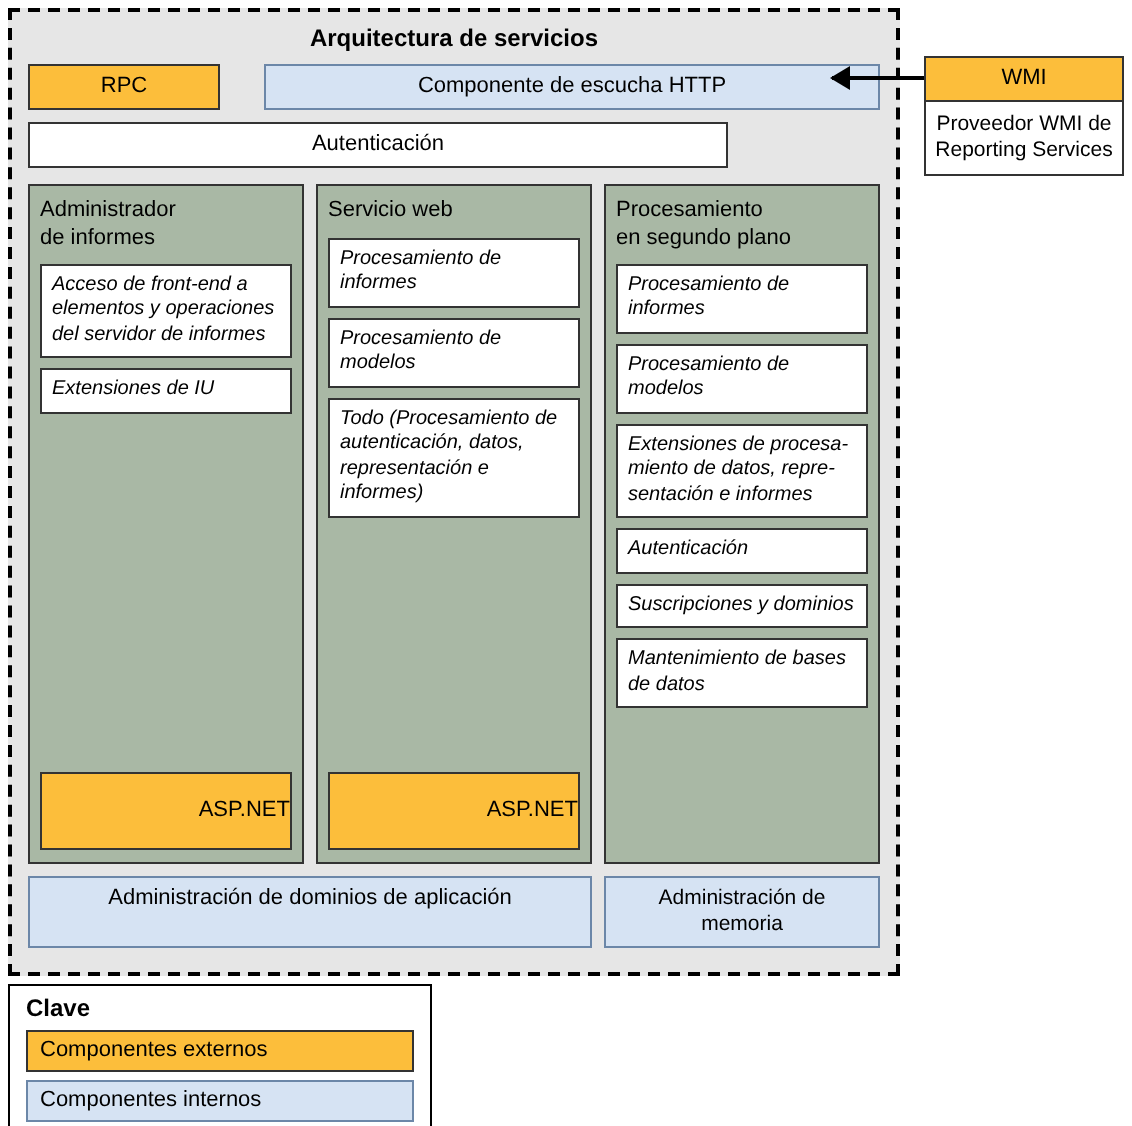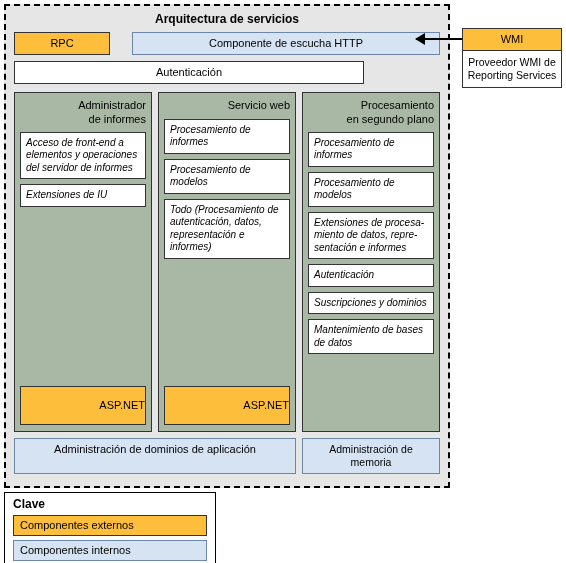--- a/index.html
+++ b/index.html
@@ -60,21 +60,21 @@
   .col {
     background: #a9b8a5;
     border: 1px solid #333;
     padding: 4px 5px 6px 5px;
     display: flex;
     flex-direction: column;
     width: 138px;
     height: 340px;
   }
   .col-title {
-    text-align: right;
+    text-align: left;
     font-size: 11px;
     margin: 2px 0 6px 0;
     line-height: 1.2;
   }
   .feat-box {
     background: #fff;
     border: 1px solid #333;
     font-size: 10px;
     text-align: left;
     padding: 4px 5px;

